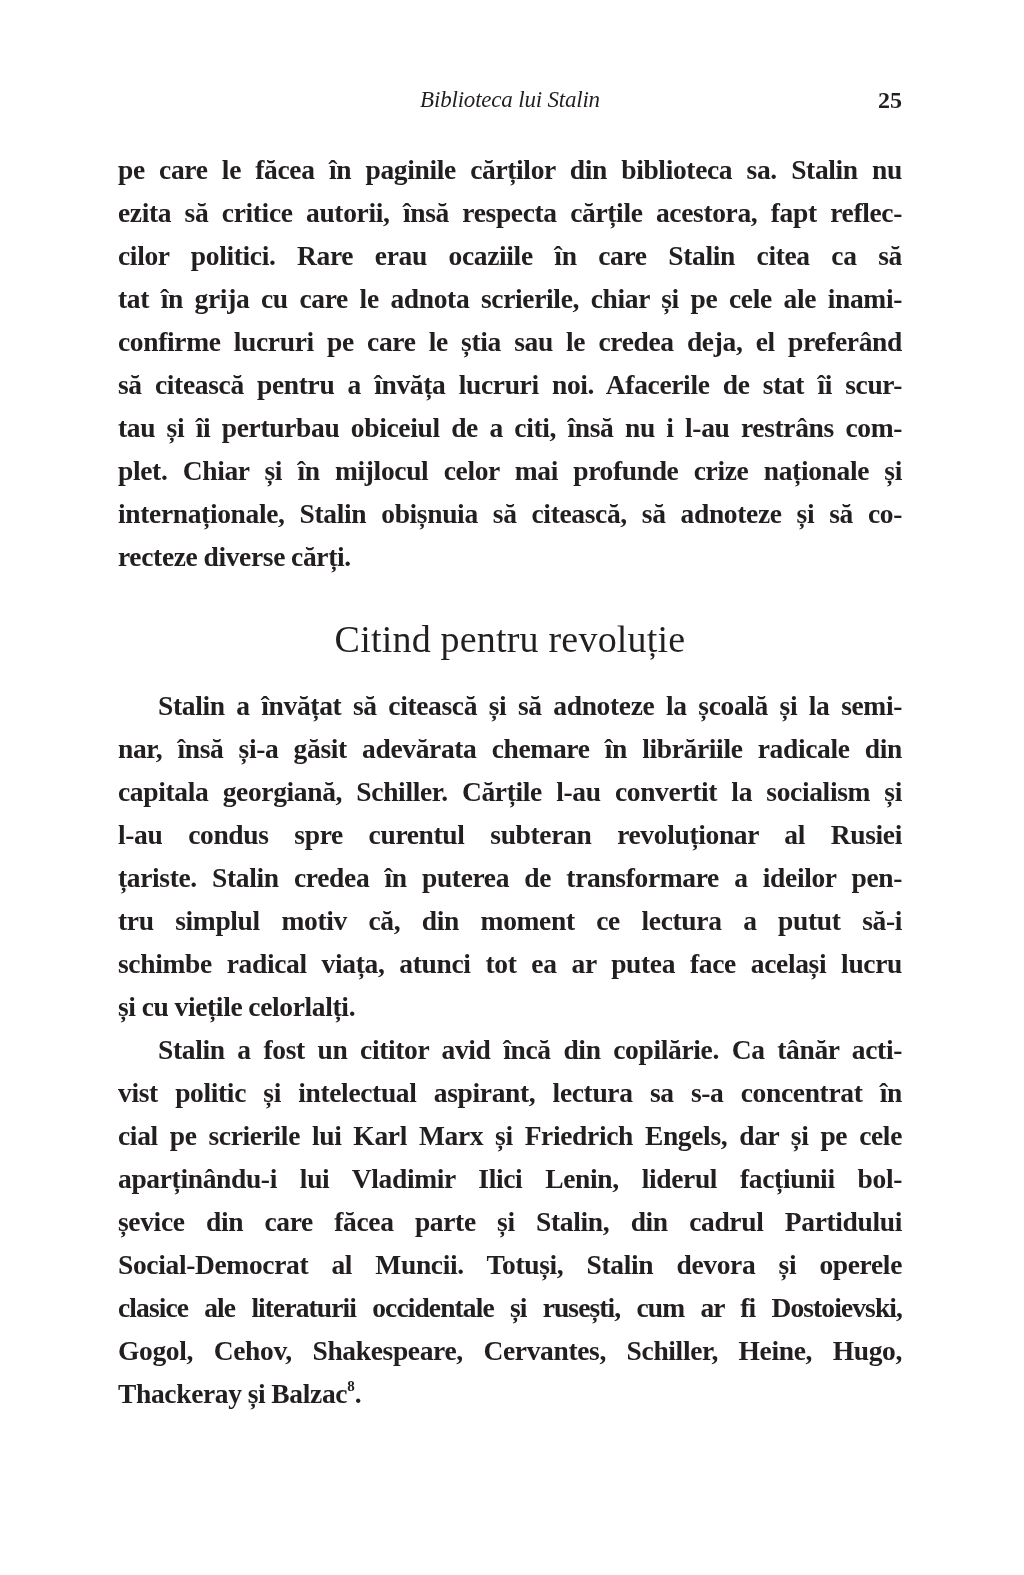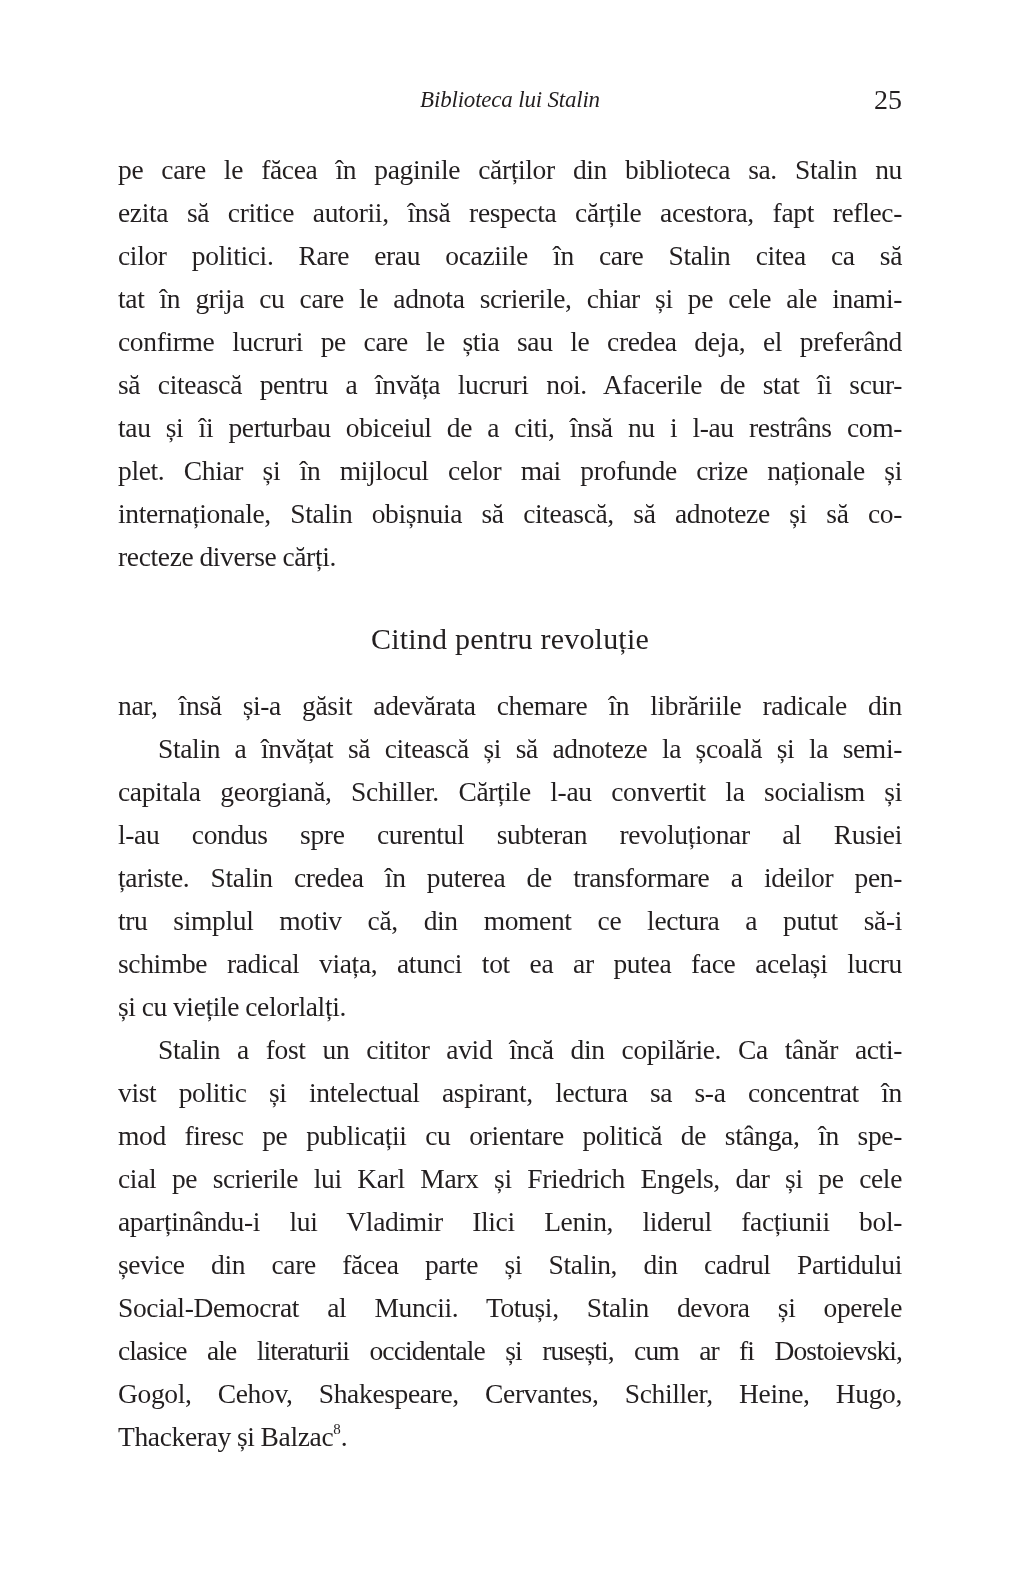--- a/index.html
+++ b/index.html
@@ -35,58 +35,60 @@
       width: 784px;
       text-align: center;
       font-style: italic;
       font-size: 23px;
       line-height: 32px;
       letter-spacing: -0.2px;
     }
     .page-number {
       position: absolute;
       right: 0;
-      font-size: 28px;
+      font-size: 24px;
       line-height: 32px;
+      font-weight: bold;
     }
     .text-block {
       position: absolute;
       left: 118px;
       width: 784px;
     }
     .line {
       display: block;
       font-size: 27.5px;
       height: 43px;
       line-height: 43px;
       white-space: nowrap;
       text-align: justify;
       text-align-last: justify;
       letter-spacing: -0.35px;
       word-spacing: -0.5px;
       overflow: visible;
+      font-weight: bold;
     }
     .line.last {
       text-align-last: left;
     }
     .line.indent {
       text-indent: 40px;
     }
     .line.tight {
       letter-spacing: -0.9px;
       word-spacing: -2px;
     }
     #para-1 { top: 148px; }
     .section-heading {
       position: absolute;
       top: 617px;
       left: 118px;
       width: 784px;
       text-align: center;
-      font-size: 30px;
+      font-size: 38px;
       line-height: 44px;
       letter-spacing: 0.2px;
     }
     #para-2 { top: 684px; }
     #para-3 { top: 1028px; }
     sup.fn {
       font-size: 15px;
       line-height: 0;
       vertical-align: 12px;
       letter-spacing: 0;
@@ -111,34 +113,33 @@
     <span class="line">să citească pentru a învăța lucruri noi. Afacerile de stat îi scur-</span>
     <span class="line">tau și îi perturbau obiceiul de a citi, însă nu i l-au restrâns com-</span>
     <span class="line">plet. Chiar și în mijlocul celor mai profunde crize naționale și</span>
     <span class="line">internaționale, Stalin obișnuia să citească, să adnoteze și să co-</span>
     <span class="line last">recteze diverse cărți.</span>
   </div>
 
   <h2 class="section-heading" style="margin:0;font-weight:normal;">Citind pentru revoluție</h2>
 
   <div class="text-block" id="para-2">
+    <span class="line indent">Stalin a învățat să citească și să adnoteze la școală și la semi-</span>
     <span class="line">nar, însă și-a găsit adevărata chemare în librăriile radicale din</span>
-    <span class="line indent">Stalin a învățat să citească și să adnoteze la școală și la semi-</span>
     <span class="line">capitala georgiană, Schiller. Cărțile l-au convertit la socialism și</span>
     <span class="line">l-au condus spre curentul subteran revoluționar al Rusiei</span>
     <span class="line">țariste. Stalin credea în puterea de transformare a ideilor pen-</span>
     <span class="line">tru simplul motiv că, din moment ce lectura a putut să-i</span>
     <span class="line">schimbe radical viața, atunci tot ea ar putea face același lucru</span>
     <span class="line last">și cu viețile celorlalți.</span>
   </div>
 
   <div class="text-block" id="para-3">
     <span class="line indent">Stalin a fost un cititor avid încă din copilărie. Ca tânăr acti-</span>
     <span class="line">vist politic și intelectual aspirant, lectura sa s-a concentrat în</span>
-    <span class="line">mod firesc pe publicații cu orientare politică de stânga, în spe-</span>
     <span class="line">cial pe scrierile lui Karl Marx și Friedrich Engels, dar și pe cele</span>
     <span class="line">aparținându-i lui Vladimir Ilici Lenin, liderul facțiunii bol-</span>
     <span class="line">șevice din care făcea parte și Stalin, din cadrul Partidului</span>
     <span class="line">Social-Democrat al Muncii. Totuși, Stalin devora și operele</span>
     <span class="line tight">clasice ale literaturii occidentale și rusești, cum ar fi Dostoievski,</span>
     <span class="line">Gogol, Cehov, Shakespeare, Cervantes, Schiller, Heine, Hugo,</span>
     <span class="line last"><span>Thackeray și Balzac</span><sup class="fn">8</sup><span>.</span></span>
   </div>
 
 </div>

